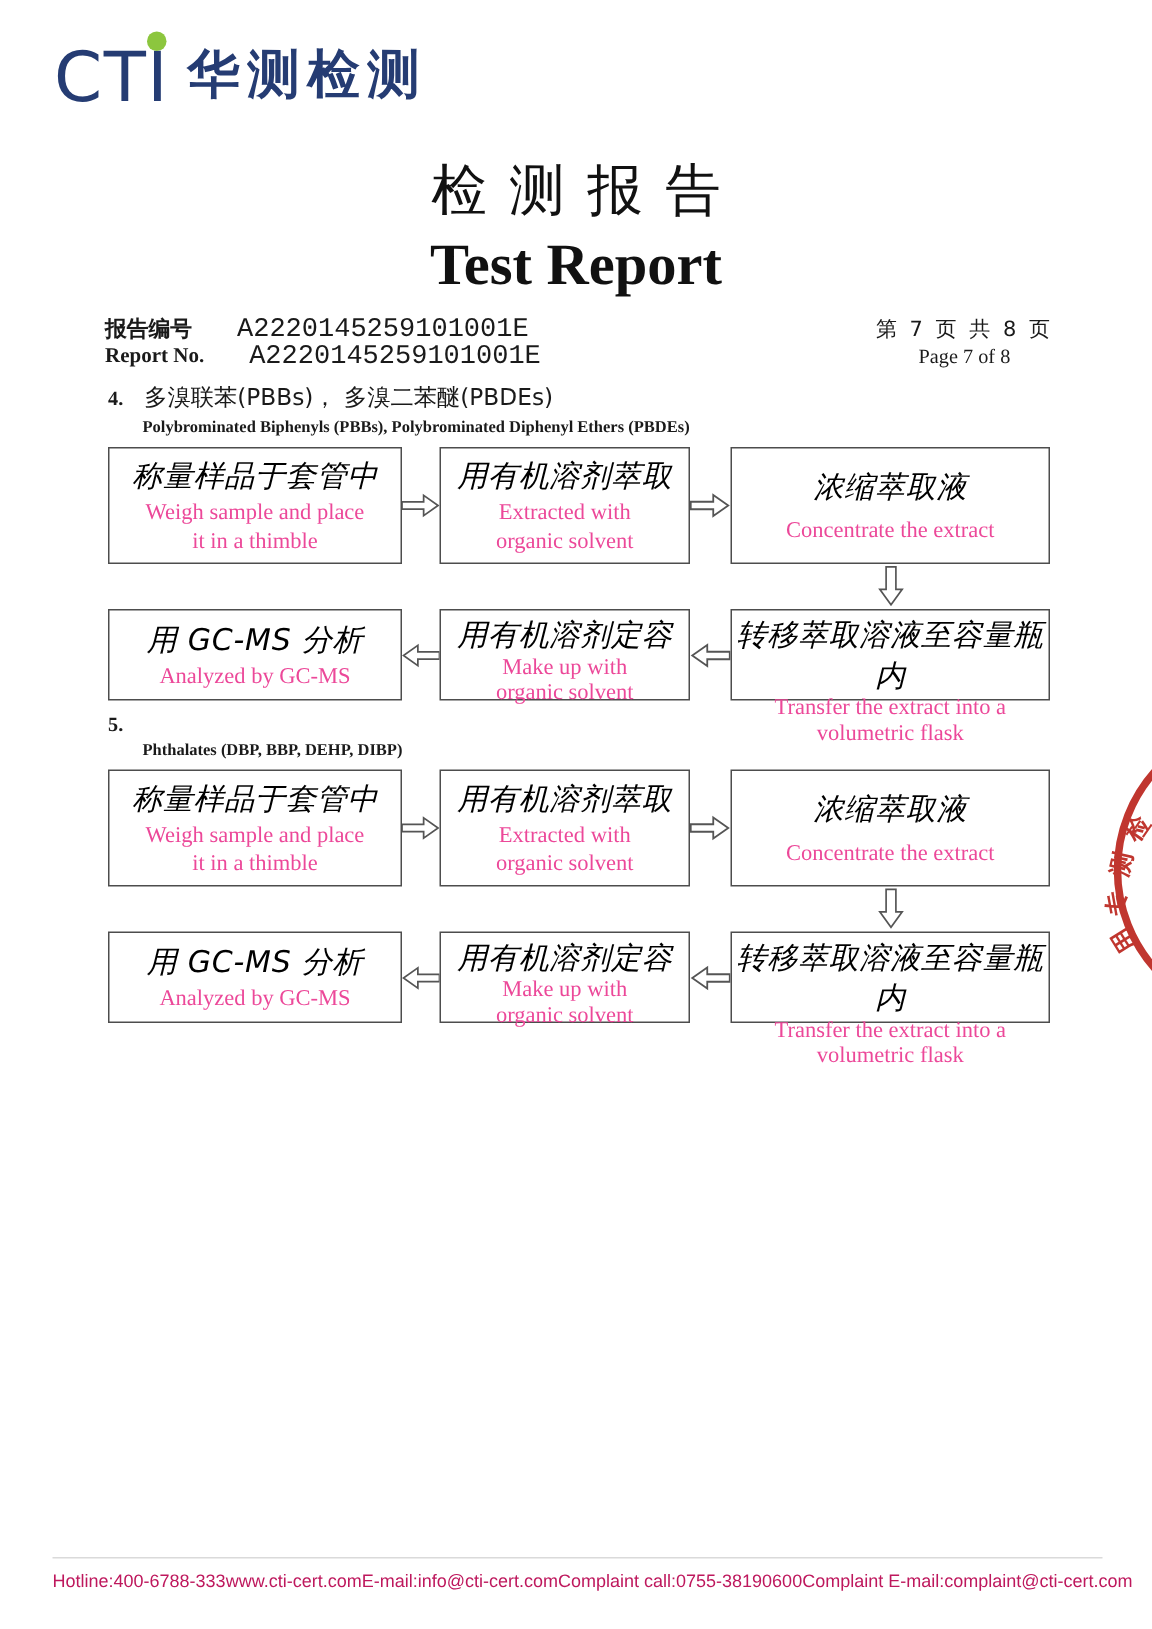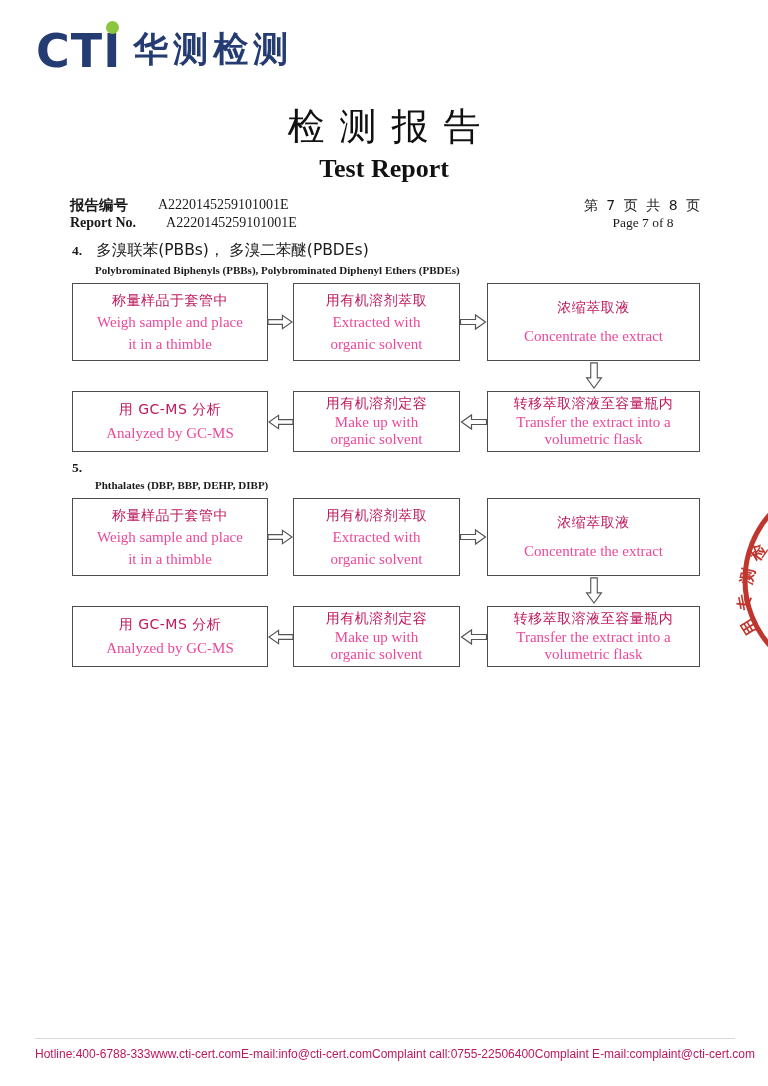--- a/index.html
+++ b/index.html
@@ -2,39 +2,39 @@
 <html><head>
 <meta charset="utf-8">
 <style>
   * { margin:0; padding:0; box-sizing:border-box; }
   html,body { background:#ffffff; }
   body { width:768px; height:1086px; position:relative; overflow:hidden;
          font-family:"DejaVu Sans", sans-serif; color:#1a1a1a; }
 
   
   .logo-row { margin:26px 0 0 36px; display:flex; align-items:flex-end; gap:12px; }
-  .logo-cti { position:relative; font-family:"DejaVu Sans", sans-serif; font-weight:700;
+  .logo-cti { position:relative; font-family:"DejaVu Sans", sans-serif; font-weight:400;
               font-size:46px; line-height:0.95; color:#253c73; letter-spacing:1px; }
   .logo-dot { position:absolute; top:-9px; right:2px; width:13px; height:13px;
               border-radius:50%; background:#8cc63e; }
   .logo-cn  { font-family:"DejaVu Sans", sans-serif; font-weight:700; font-size:35px;
               color:#253c73; letter-spacing:5px; padding-bottom:1px; }
 
   
   .title-cn { text-align:center; margin-top:28px; font-family:"DejaVu Serif", serif;
               font-size:37px; letter-spacing:15px; text-indent:15px; color:#111; }
   .title-en { text-align:center; margin-top:2px; font-family:"Liberation Serif", serif;
-              font-weight:bold; font-size:26px; color:#111; }
+              font-weight:bold; font-size:39px; color:#111; }
 
   
   .info-row { display:flex; justify-content:space-between; margin:12px 66px 0 70px; }
   .info-left .r { display:flex; gap:30px; line-height:18px; font-size:14px; }
   .lab-cn { font-weight:bold; font-size:14.5px; }
   .lab-en { font-family:"Liberation Serif", serif; font-weight:bold; font-size:14px; }
-  .val    { font-family:Liberation Serif, serif; font-size:14px; }
+  .val    { font-family:Liberation Mono, monospace; font-size:18px; }
   .info-right { text-align:center; line-height:18px; }
   .page-cn { font-size:14px; letter-spacing:2px; }
   .page-en { font-family:"Liberation Serif", serif; font-size:13.5px; }
 
   
   .sec-line1 { display:flex; gap:14px; align-items:baseline; margin:8px 0 0 72px; }
   .sec-num { font-family:"Liberation Serif", serif; font-weight:bold; font-size:13.5px; }
   .sec-cn  { font-size:15.5px; }
   .sec-line2 { margin:3px 0 7px 95px; font-family:"Liberation Serif", serif;
                font-weight:bold; font-size:11px; }
@@ -42,21 +42,21 @@
   
   .flow { margin-left:72px; width:628px; }
   .flow-row, .rowd { display:grid; grid-template-columns:196px 25px 167px 27px 213px; }
   .fbox { border:1px solid #4d4d4d; display:flex; flex-direction:column;
           justify-content:space-evenly; align-items:center; text-align:center; padding:3px 2px; }
   .row1 .fbox { height:78px; }
   .row2 .fbox { height:61px; }
   .rowd { height:30px; }
   .rowd .dcell { grid-column:5; display:flex; justify-content:center; align-items:center; }
   .harrow { display:flex; align-items:center; justify-content:center; }
-  .b-cn { font-size:14px; color:#be185d; letter-spacing:0.5px; }
+  .b-cn { font-size:20px; color:#000000; letter-spacing:0.5px;font-style:italic; }
   .b-en { font-family:"Liberation Serif", serif; font-size:15px; color:#ec4899; }
   .arrow-svg { display:block; }
 
   
   .stamp { position:absolute; top:512px; right:0; width:34px; height:136px; pointer-events:none; }
   .stamp text { font-family:"DejaVu Sans", sans-serif; font-weight:bold; }
 
   
   .footer { position:absolute; left:35px; right:33px; top:1038px;
             border-top:1px solid #dadada; padding-top:8px;
@@ -239,15 +239,15 @@
       <text x="17" y="97" transform="rotate(-100 17 97)">专</text>
       <text x="24" y="119" transform="rotate(-122 24 119)">用</text>
     </g>
   </svg>
 </div>
 
 <div class="footer">
   <span>Hotline:400-6788-333</span>
   <span>www.cti-cert.com</span>
   <span>E-mail:info@cti-cert.com</span>
-  <span>Complaint call:0755-22506400</span>
+  <span>Complaint call:0755-38190600</span>
   <span>Complaint E-mail:complaint@cti-cert.com</span>
 </div>
 
 </body></html>

